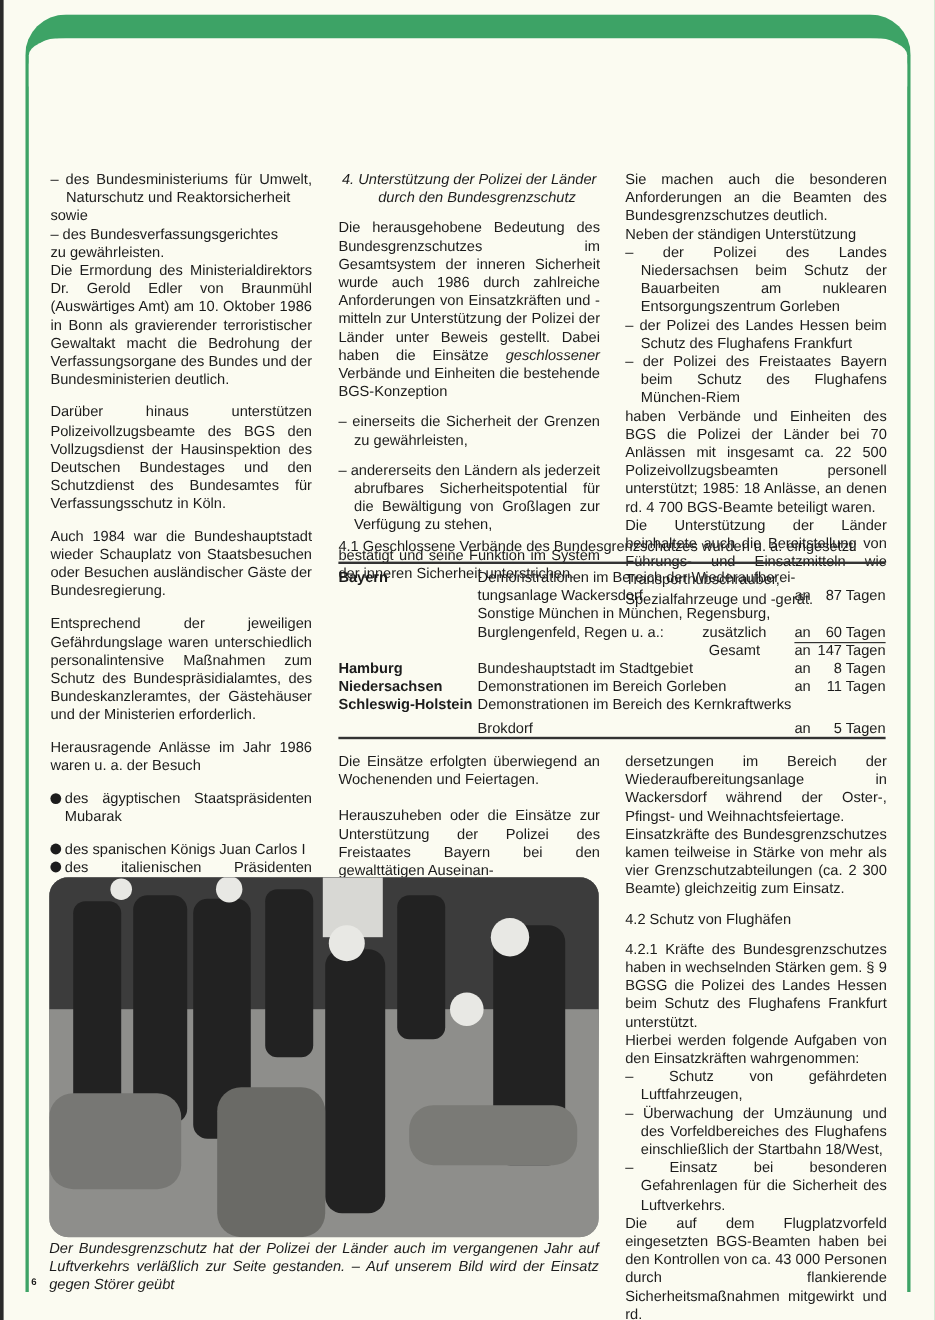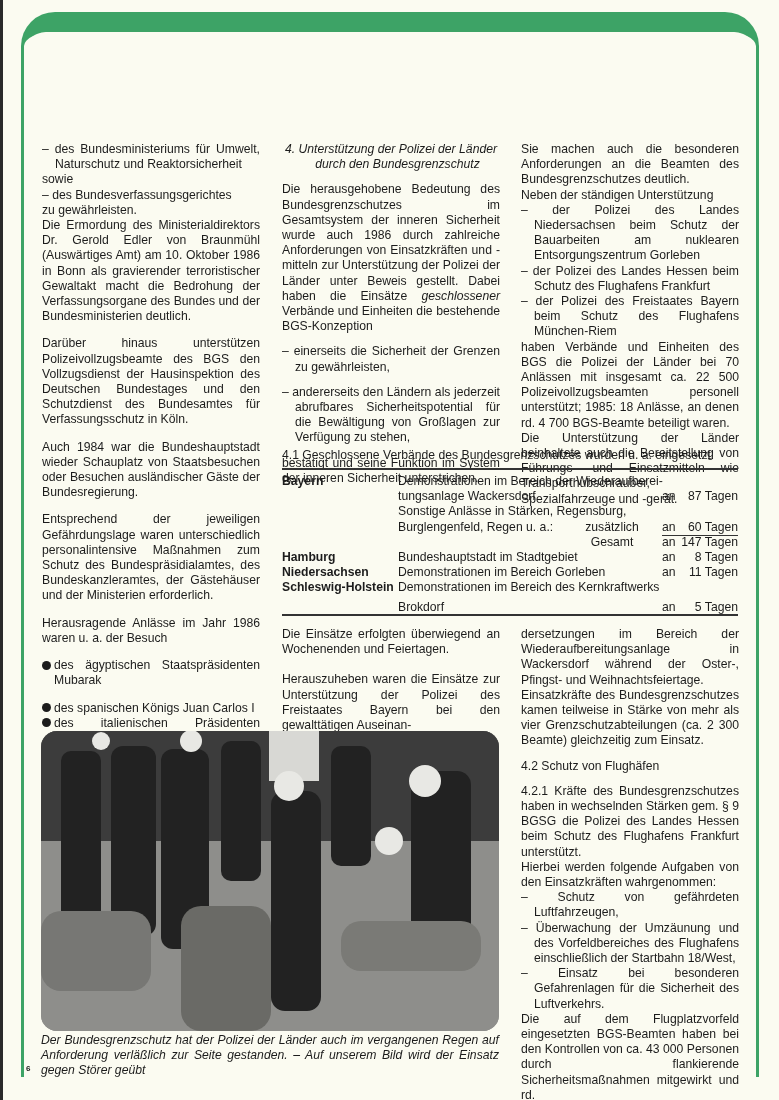--- a/index.html
+++ b/index.html
@@ -104,21 +104,21 @@
   <div class="row">
       <span class="land">Bayern</span>
       <span class="desc">Demonstrationen im Bereich der Wiederaufberei-</span>
     </div>
   <div class="row">
       <span class="desc">tungsanlage Wackersdorf</span>
       <span class="an">an</span>
       <span class="days">87 Tagen</span>
     </div>
   <div class="row">
-      <span class="desc">Sonstige Anlässe in Stärken, Regensburg,</span>
+      <span class="desc">Sonstige München in München, Regensburg,</span>
     </div>
   <div class="row">
       <span class="desc">Burglengenfeld, Regen u. a.:</span>
       <span class="zus">zusätzlich</span>
       <span class="an ul" style="width:76px">an</span>
       <span class="days">60 Tagen</span>
     </div>
   <div class="row">
       <span class="zus">Gesamt</span>
       <span class="an">an</span>
@@ -143,21 +143,21 @@
   <div class="row" style="margin-top:4px">
       <span class="desc">Brokdorf</span>
       <span class="an">an</span>
       <span class="days">5 Tagen</span>
     </div>
 </div>
 <div class="rule" style="top:614px"></div>
 
 <div class="col" id="c2b">
   <p>Die Einsätze erfolgten überwiegend an Wochenenden und Feiertagen.</p>
-  <p class="gap8" style="margin-top:15px">Herauszuheben waren die Einsätze zur Unterstützung der Polizei des Freistaates Bayern bei den gewalttätigen Auseinan-</p>
+  <p class="gap8" style="margin-top:15px">Herauszuheben oder die Einsätze zur Unterstützung der Polizei des Freistaates Bayern bei den gewalttätigen Auseinan-</p>
 </div>
 
 <div class="col" id="c3b">
   <p>dersetzungen im Bereich der Wiederaufbereitungsanlage in Wackersdorf während der Oster-, Pfingst- und Weihnachtsfeiertage.</p>
   <p>Einsatzkräfte des Bundesgrenzschutzes kamen teilweise in Stärke von mehr als vier Grenzschutzabteilungen (ca. 2 300 Beamte) gleichzeitig zum Einsatz.</p>
   <p class="gap8">4.2  Schutz von Flughäfen</p>
   <p class="gap8">4.2.1 Kräfte des Bundesgrenzschutzes haben in wechselnden Stärken gem. § 9 BGSG die Polizei des Landes Hessen beim Schutz des Flughafens Frankfurt unterstützt.</p>
   <p>Hierbei werden folgende Aufgaben von den Einsatzkräften wahrgenommen:</p>
   <p class="dash">– Schutz von gefährdeten Luftfahrzeugen,</p>
   <p class="dash">– Überwachung der Umzäunung und des Vorfeldbereiches des Flughafens einschließlich der Startbahn 18/West,</p>
@@ -186,14 +186,14 @@
       <circle cx="348" cy="110" r="14"></circle>
       <circle cx="150" cy="10" r="11"></circle>
       <circle cx="60" cy="10" r="9"></circle>
     </g>
     <rect x="140" y="175" width="90" height="125" rx="20" fill="#6a6a66"></rect>
     <rect x="300" y="190" width="140" height="50" rx="20" fill="#7a7a76"></rect>
     <rect x="0" y="180" width="110" height="80" rx="20" fill="#777774"></rect>
   </svg>
 </div>
 
-<div class="caption">Der Bundesgrenzschutz hat der Polizei der Länder auch im vergangenen Regen auf Anforderung verläßlich zur Seite gestanden. – Auf unserem Bild wird der Einsatz gegen Störer geübt</div>
+<div class="caption">Der Bundesgrenzschutz hat der Polizei der Länder auch im vergangenen Jahr auf Luftverkehrs verläßlich zur Seite gestanden. – Auf unserem Bild wird der Einsatz gegen Störer geübt</div>
 <div class="pageno">6</div>
 
 </body></html>

